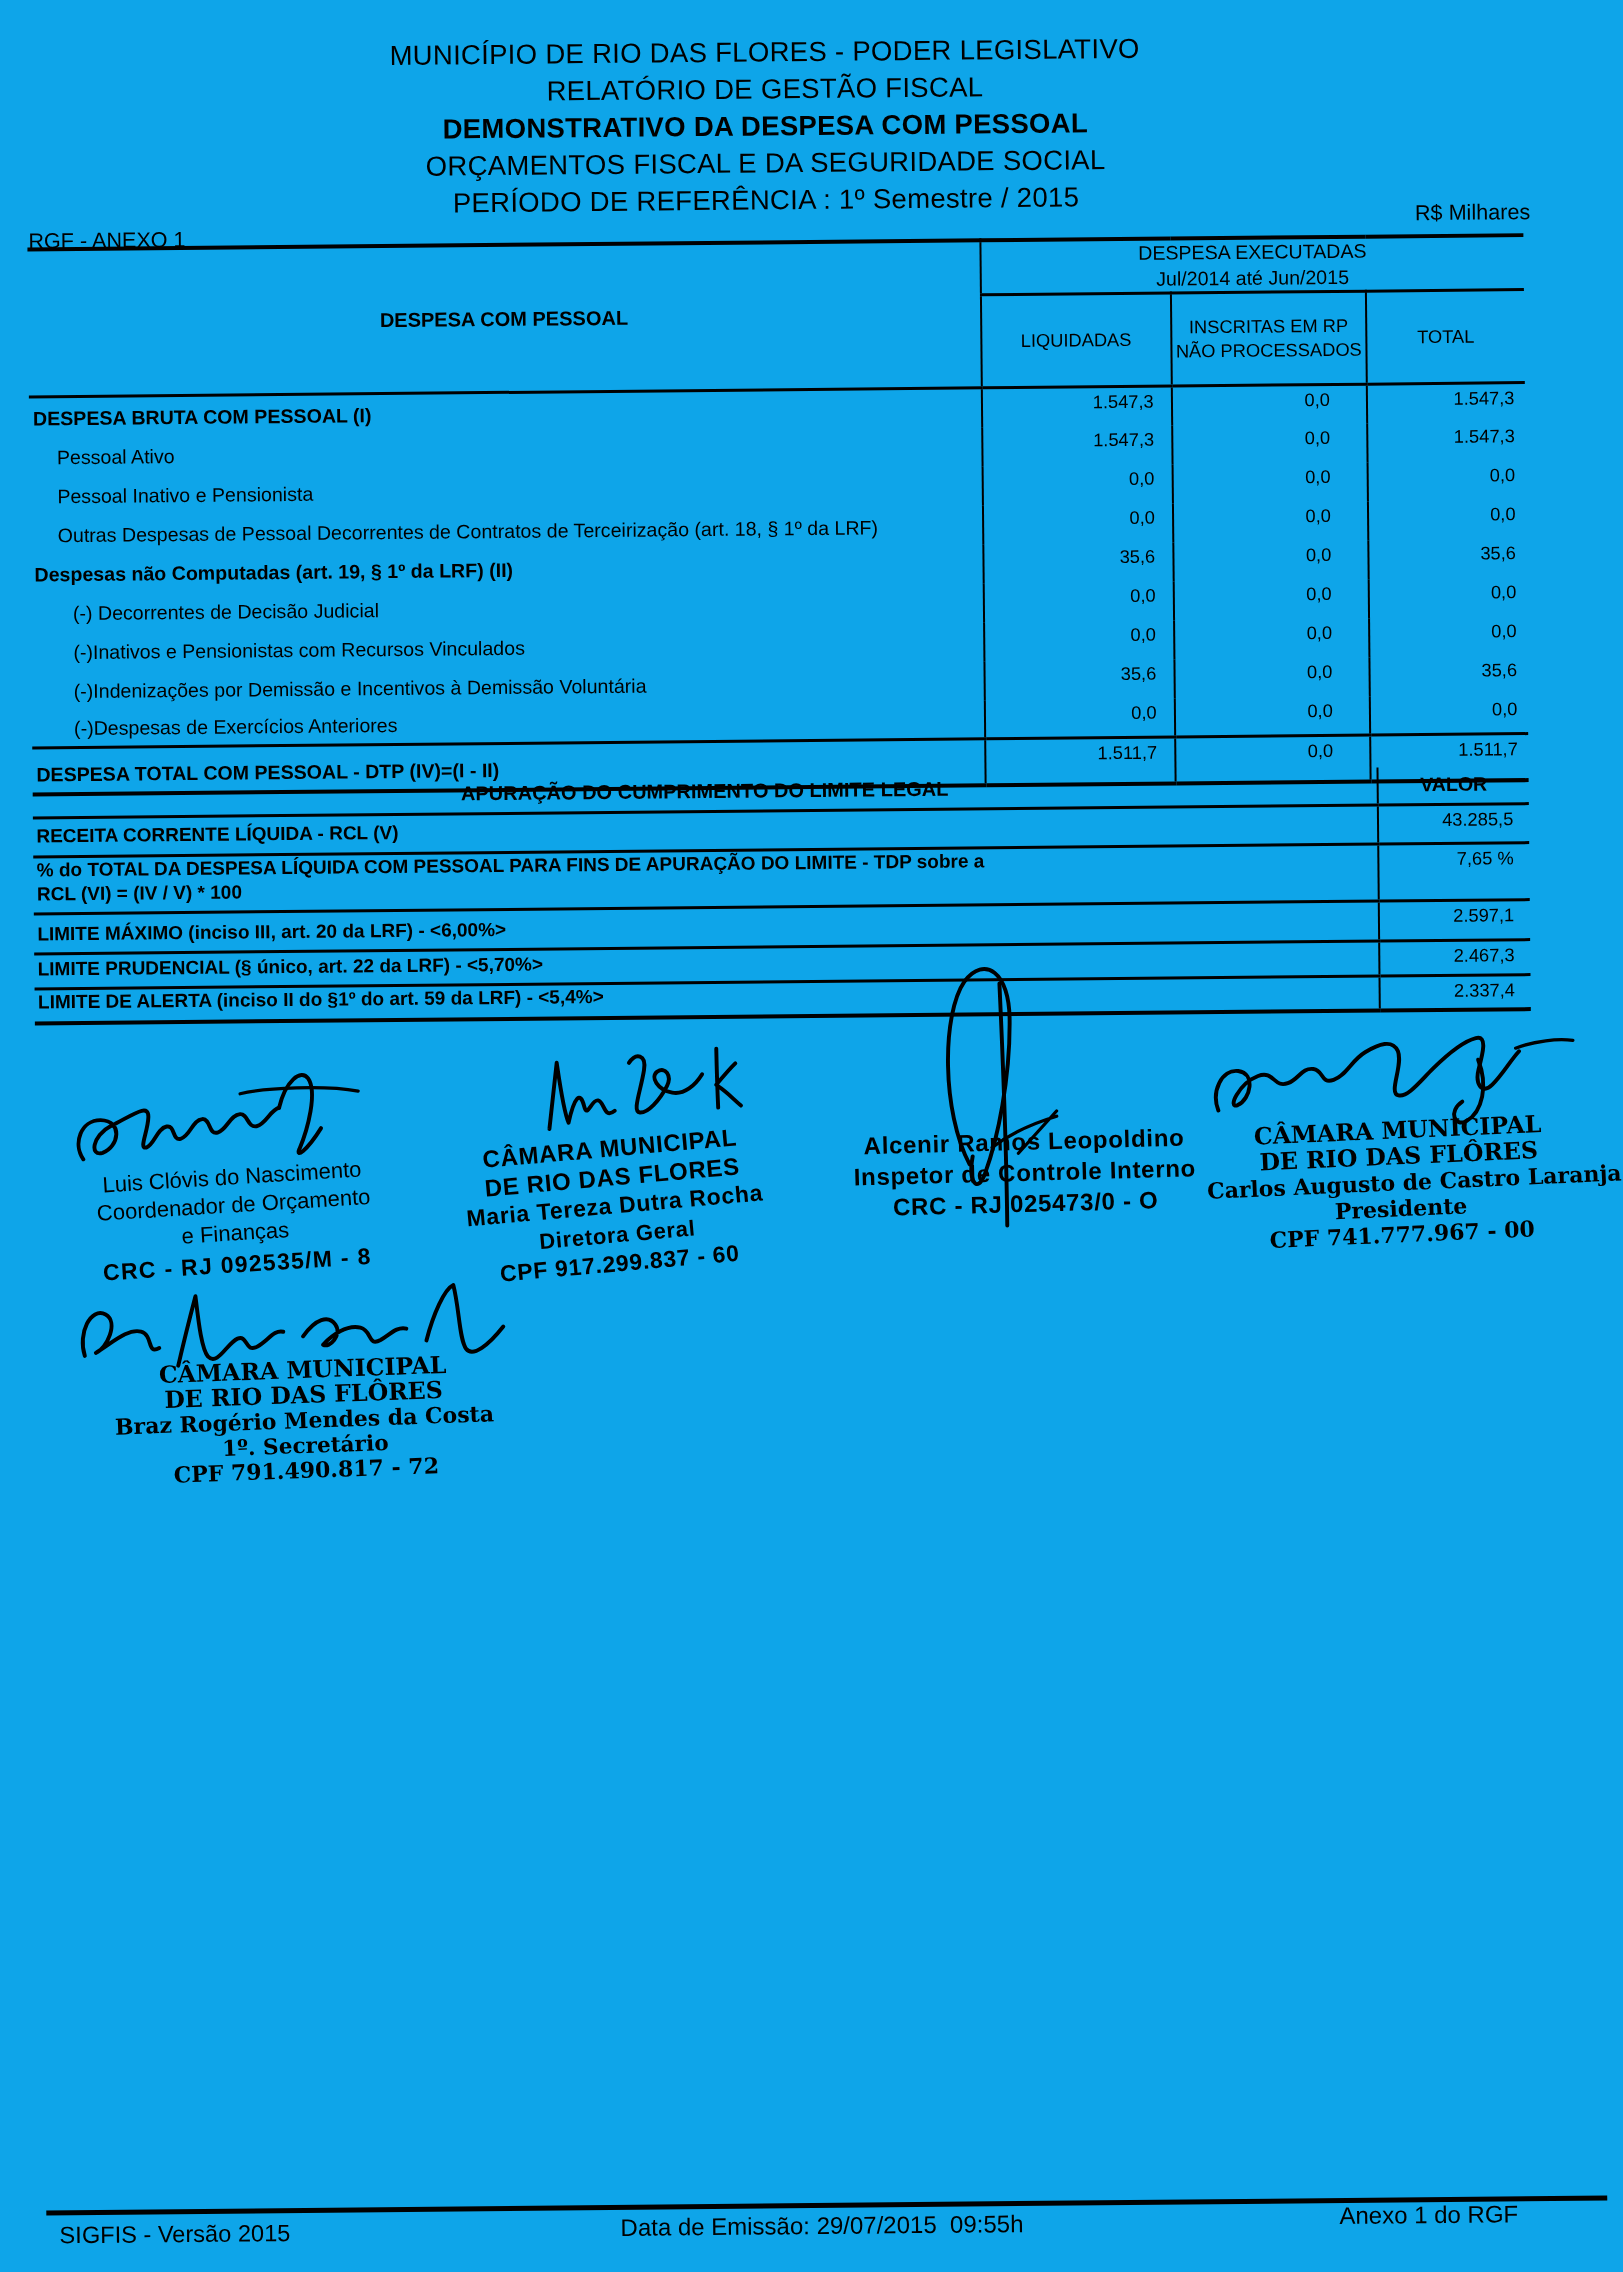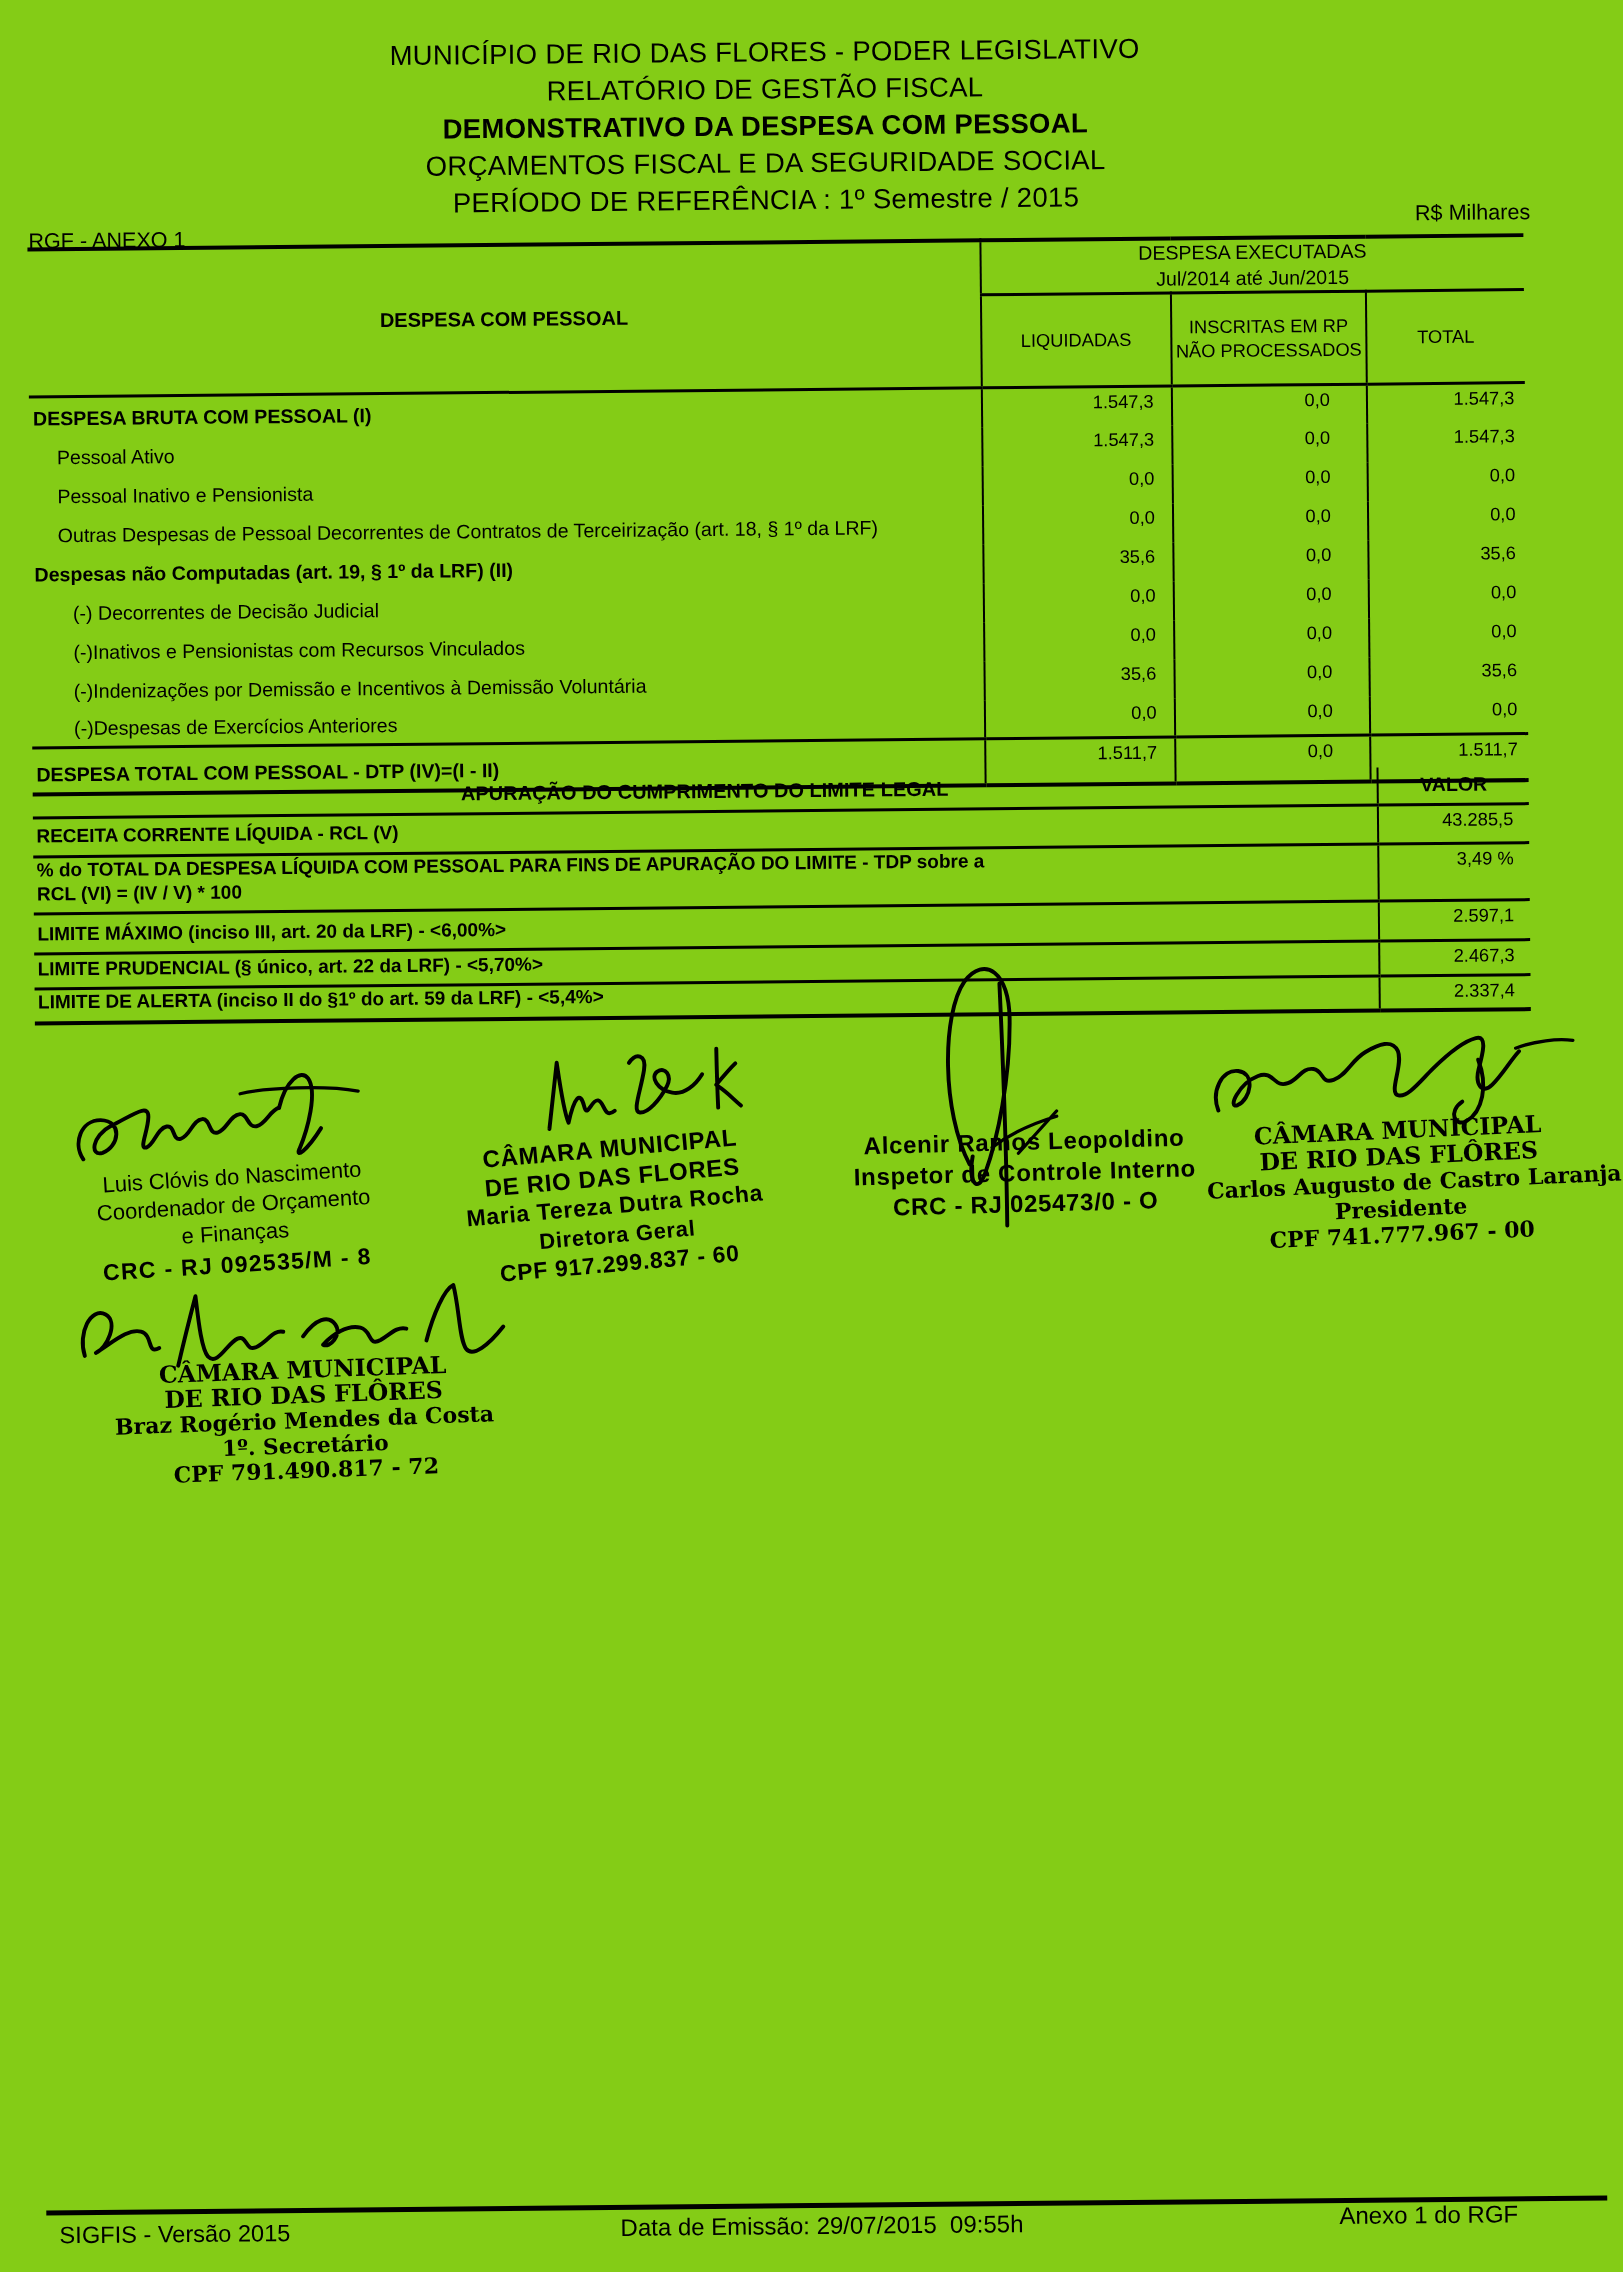--- a/index.html
+++ b/index.html
@@ -1,18 +1,18 @@
 <!DOCTYPE html>
 <html style="font-size:10.5px"><head>
 <meta charset="utf-8">
 <style>
   html,body{margin:0;padding:0;background:#ffffff;}
   body{width:1623px;height:2273px;overflow:hidden;position:relative;
        font-family:"Liberation Sans",sans-serif;color:#000;}
-  .page{position:absolute;inset:0;background:#84cc16;}
+  .page{position:absolute;inset:0;background:#0ea5e9;}
   .rot{position:absolute;inset:0;transform:rotate(-0.55deg);transform-origin:50% 50%;}
 
   
   .doc-header{position:absolute;top:33px;left:0;width:1550px;text-align:center;
               font-size:27.5px;line-height:37px;letter-spacing:0.3px;}
   .doc-header .b{font-weight:bold;}
 
   .anexo{position:absolute;left:37px;top:221px;font-size:21.6px;}
   .unit{position:absolute;left:1388px;top:206px;width:151px;text-align:right;font-size:21.6px;}
 
@@ -207,21 +207,21 @@
     </tr>
     <tr class="r h60">
       <td class="lab">RECEITA CORRENTE LÍQUIDA - RCL (V)</td>
       <td class="val">43.285,5</td>
     </tr>
     <tr class="r h86">
       <td class="lab">
         <div>% do TOTAL DA DESPESA LÍQUIDA COM PESSOAL PARA FINS DE APURAÇÃO DO LIMITE - TDP sobre a</div>
         <div>RCL (VI) = (IV / V) * 100</div>
       </td>
-      <td class="val">3,49 %</td>
+      <td class="val">7,65 %</td>
     </tr>
     <tr class="r h61">
       <td class="lab">LIMITE MÁXIMO (inciso III, art. 20 da LRF) - &lt;6,00%&gt;</td>
       <td class="val">2.597,1</td>
     </tr>
     <tr class="r h53">
       <td class="lab">LIMITE PRUDENCIAL (§ único, art. 22 da LRF) - &lt;5,70%&gt;</td>
       <td class="val">2.467,3</td>
     </tr>
     <tr class="r h49">

